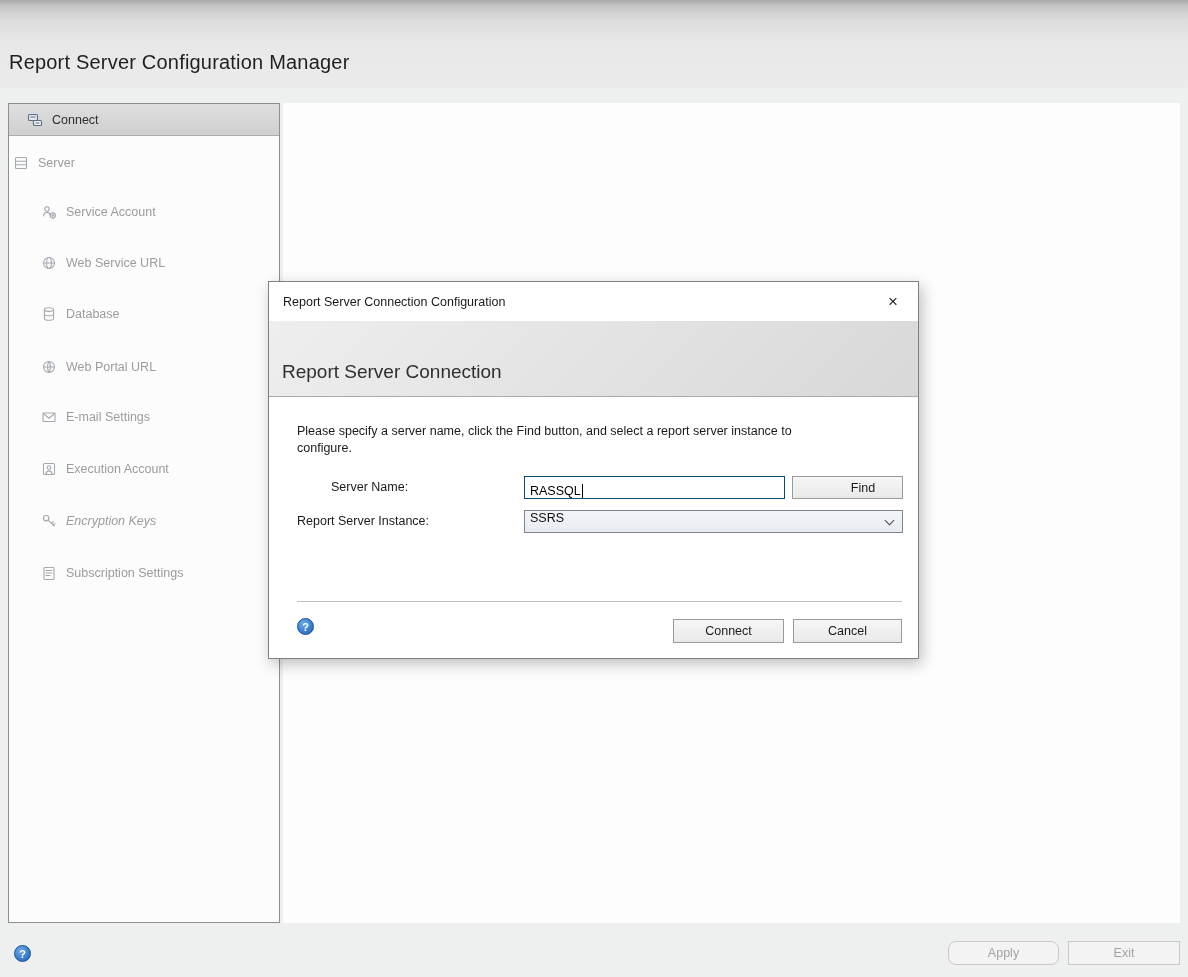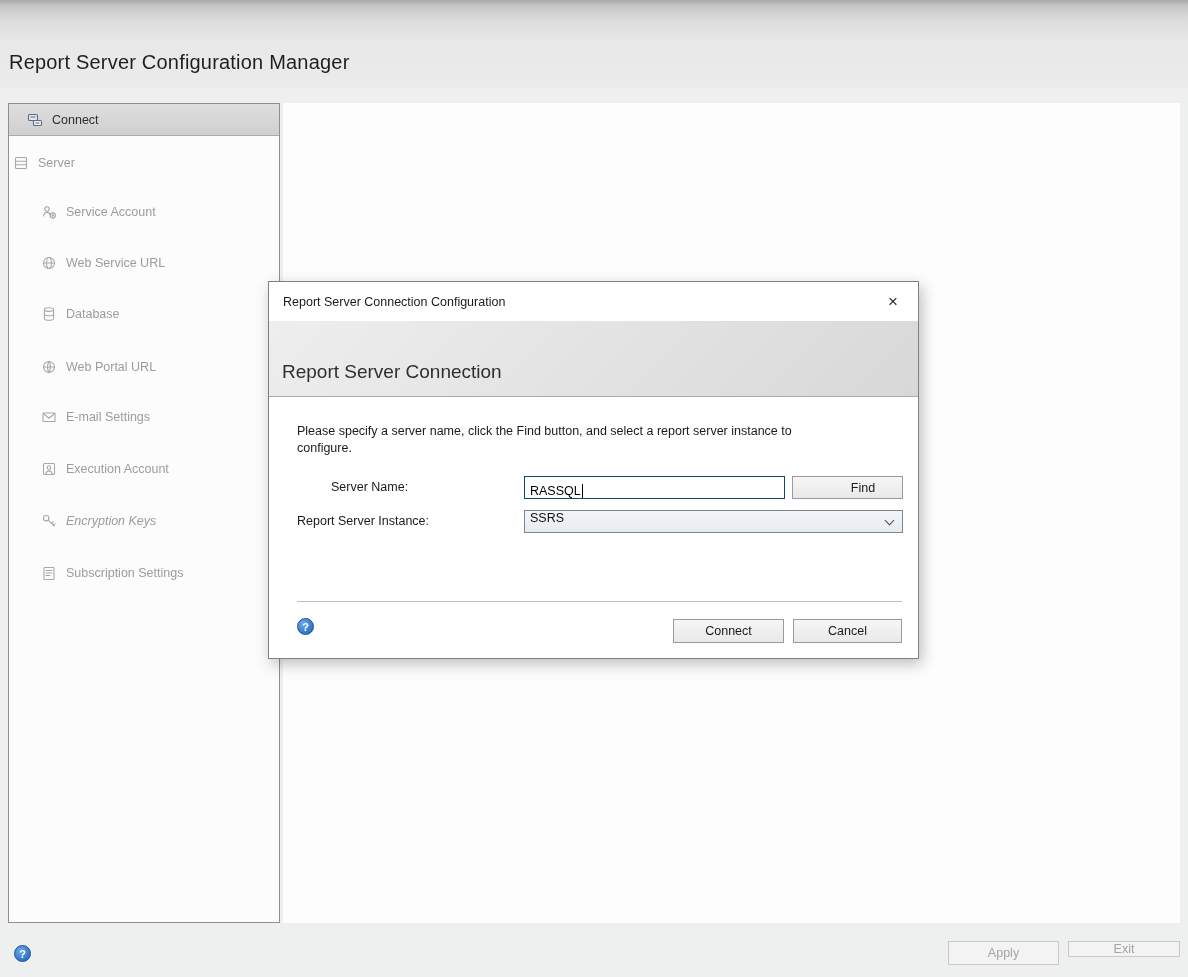--- a/index.html
+++ b/index.html
@@ -61,22 +61,22 @@
     display: flex; align-items: center; justify-content: center;
     font-size: 12.5px; color: #1b1b1b;
     background: linear-gradient(#f6f6f6, #e9e9e9);
     border: 1px solid #9a9a9a; cursor: default;
   }
   .btn-disabled {
     color: #a3a3a3; background: #f3f3f3; border-color: #c9c9c9;
   }
 
   
-  .btn-apply { position: absolute; left: 948px;  top: 941px; width: 111px; height: 24px; }
-  .btn-exit  { position: absolute; left: 1068px; top: 941px; width: 112px; height: 16px; }
+  .btn-apply { position: absolute; left: 948px;  top: 941px; width: 111px; height: 24px; border-radius: 8px; }
+  .btn-exit  { position: absolute; left: 1068px; top: 941px; width: 112px; height: 24px; }
   .footer-help { position: absolute; left: 14px; top: 945px; }
 
   .help-icon {
     width: 17px; height: 17px; border-radius: 50%;
     background: radial-gradient(circle at 35% 30%, #6aa9e8, #1c5fb8);
     border: 1px solid #174f9d;
     color: #ffffff; font-size: 11px; font-weight: bold;
     display: flex; align-items: center; justify-content: center;
     cursor: default;
   }

